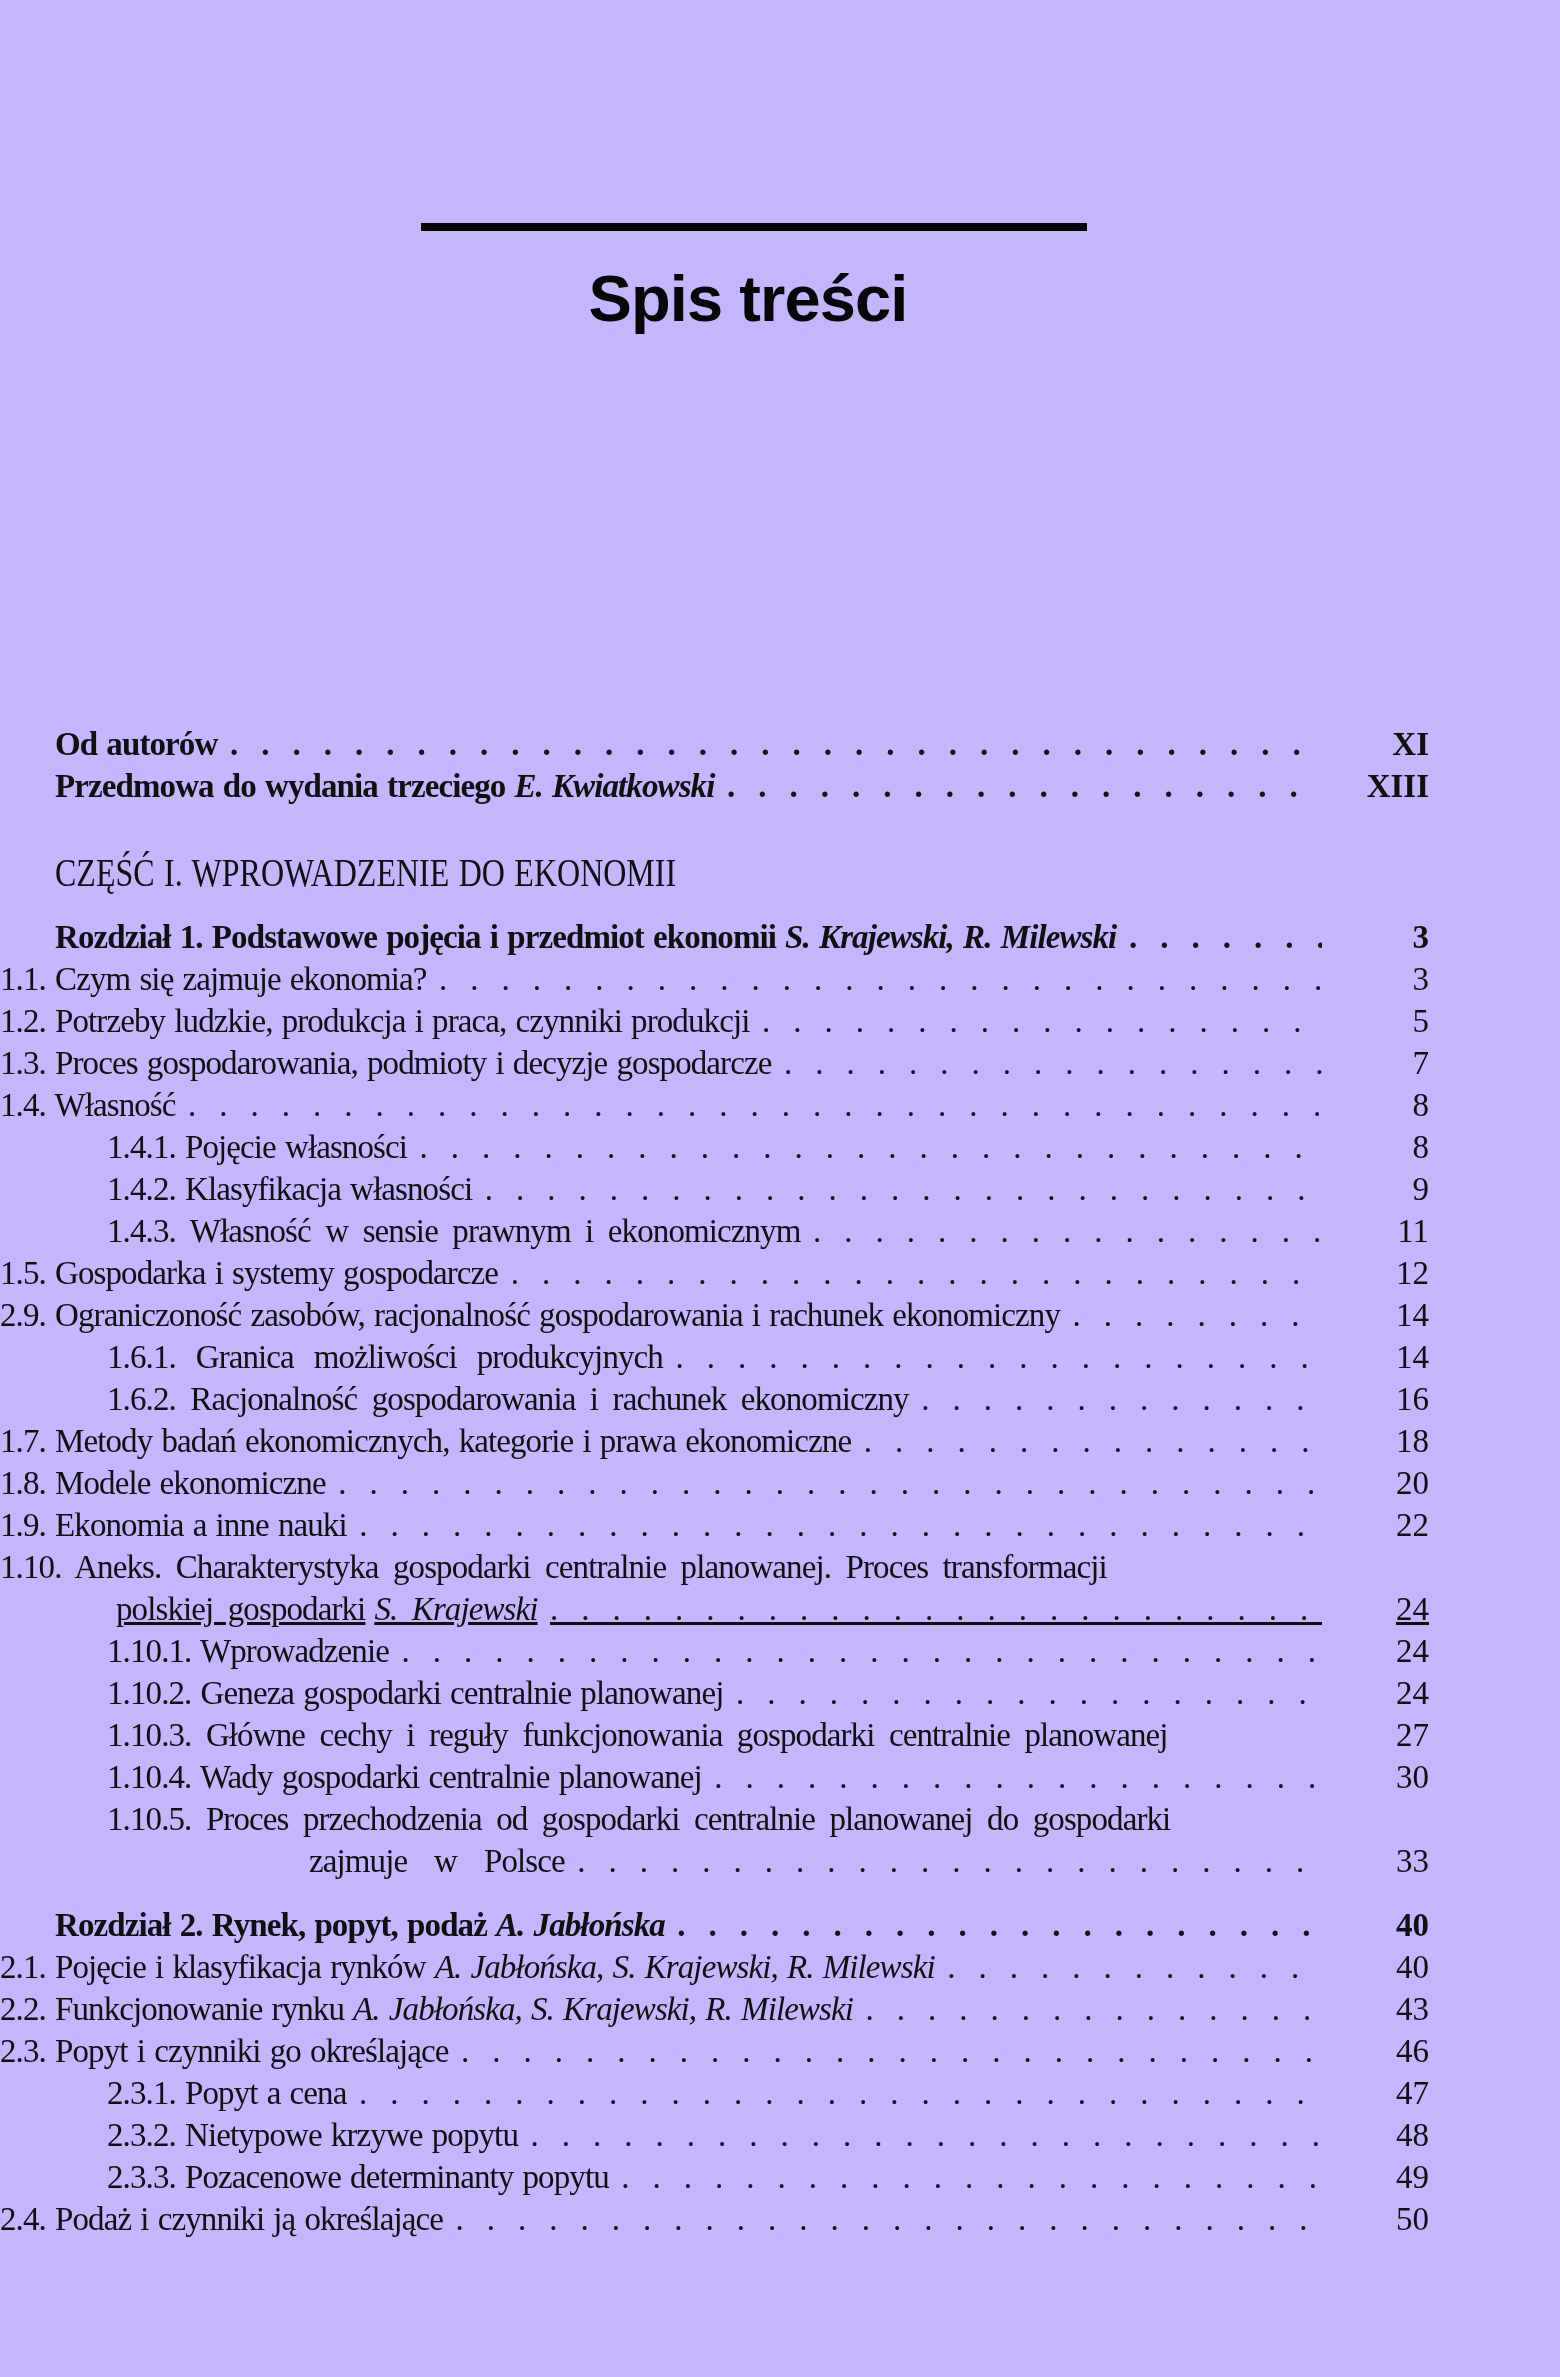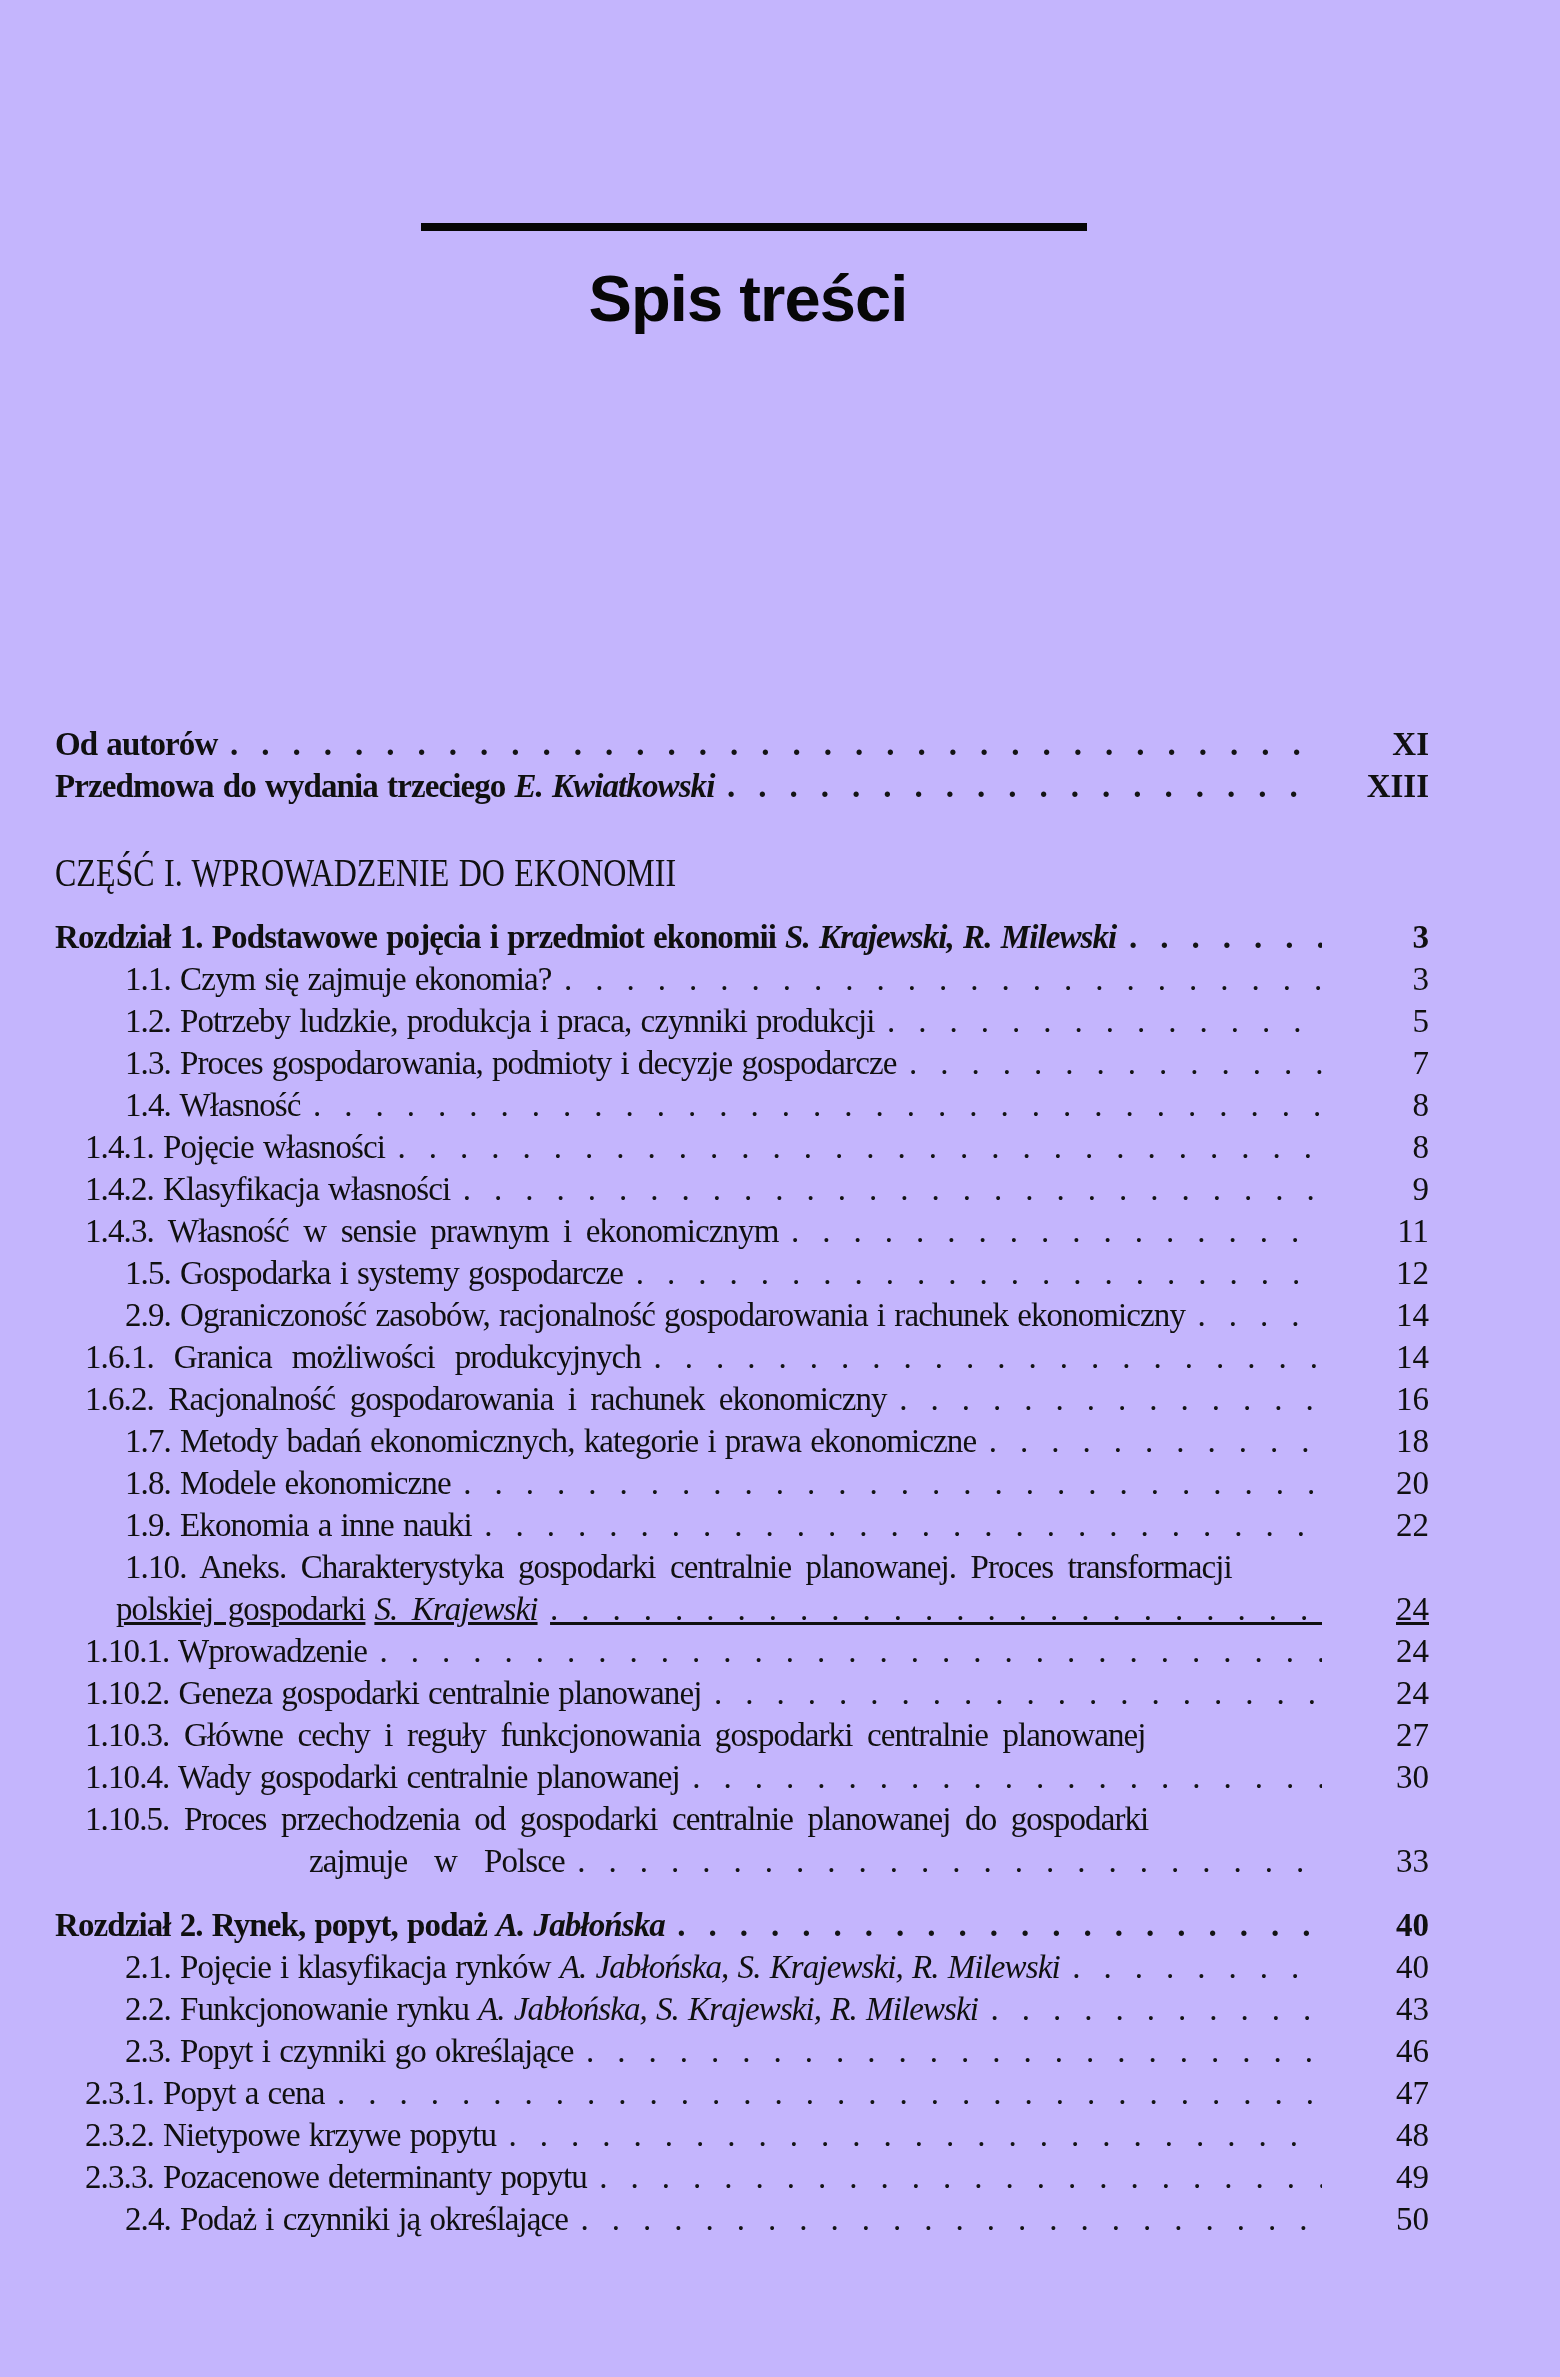--- a/index.html
+++ b/index.html
@@ -27,22 +27,22 @@
     position:absolute;top:723px;left:0;width:1560px;
     box-sizing:border-box;padding-right:131px;
     font-size:33px;letter-spacing:-0.9px;word-spacing:1.8px;
   }
   .row{
     display:flex;align-items:baseline;
     height:42px;line-height:42px;
     white-space:nowrap;
   }
   .lvl-0{padding-left:55px;}
-  .lvl-1{padding-left:125px;}
-  .lvl-2{padding-left:85px;}
+  .lvl-1{}
+  .lvl-2{padding-left:107px;}
   .lvl-3{padding-left:116px;text-decoration:underline;}
   .lvl-4{padding-left:309px;}
   .kind-front,.kind-chapter{font-weight:700;}
   .kind-chapter{margin-top:22px;}
   .kind-part{margin-top:45px;}
   .kind-part .lbl{
     display:inline-block;font-size:40px;letter-spacing:0;
     transform:scaleX(0.8);transform-origin:0 100%;
   }
   .lbl{flex:0 0 auto;min-width:0;}

